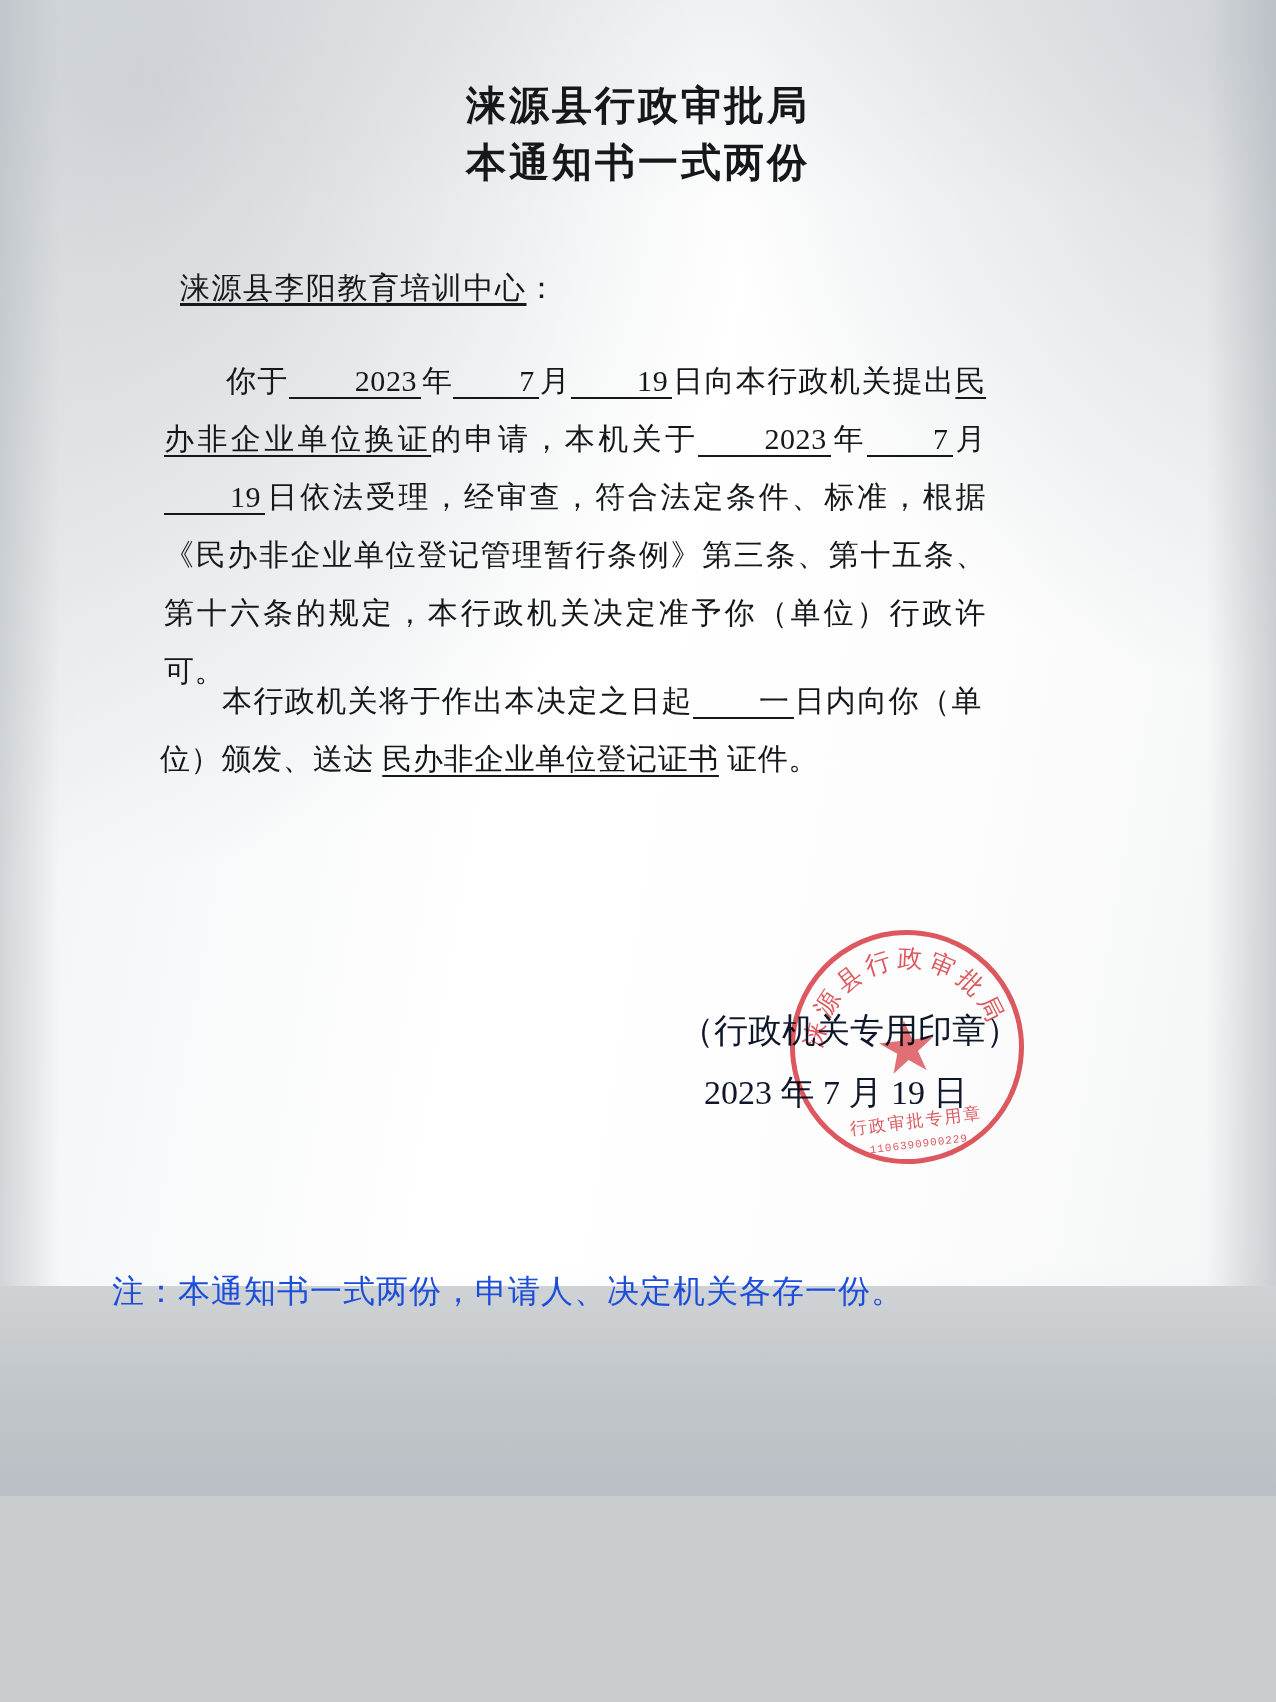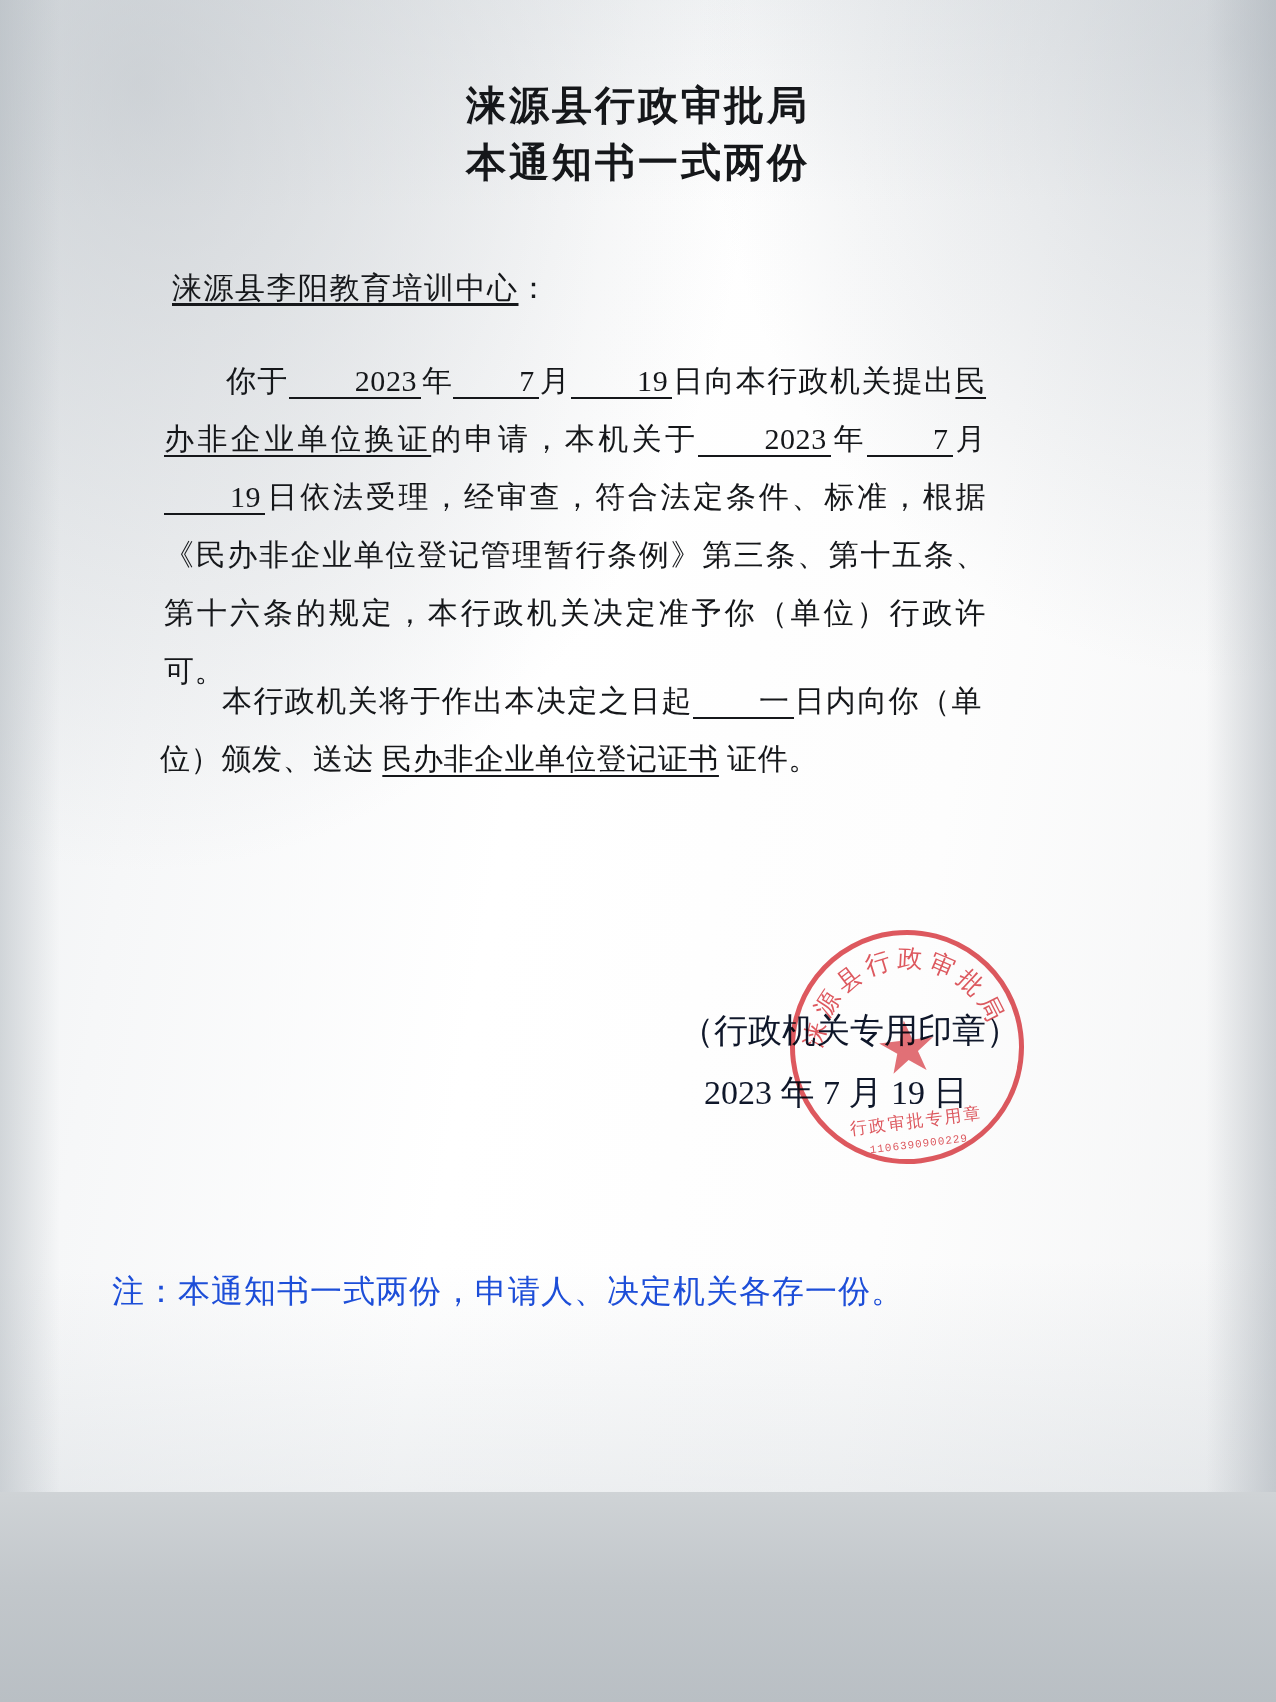--- a/index.html
+++ b/index.html
@@ -3,21 +3,21 @@
 <meta charset="utf-8">
 <style>
   html, body {
     margin: 0;
     padding: 0;
     background: #c9cdd0;
   }
   .page {
     position: relative;
     width: 1276px;
-    height: 1702px;
+    height: 1496px;
     overflow: hidden;
     background: #d5d8da;
     font-family: "Liberation Serif", "DejaVu Serif", serif;
   }
   
   .paper {
     position: absolute;
     left: -10px;
     top: -14px;
     width: 1300px;
@@ -62,21 +62,21 @@
     font-size: 40px;
     font-weight: bold;
     letter-spacing: 3px;
     line-height: 1.42;
     color: #15171a;
     font-family: "Liberation Serif", "DejaVu Serif", serif;
   }
   .addressee {
     position: absolute;
     top: 268px;
-    left: 172px;
+    left: 180px;
     font-size: 30px;
     letter-spacing: 1.5px;
     color: #16181b;
   }
   .addressee .u {
     text-decoration: underline;
     text-underline-offset: 5px;
   }
   .body-para {
     position: absolute;

